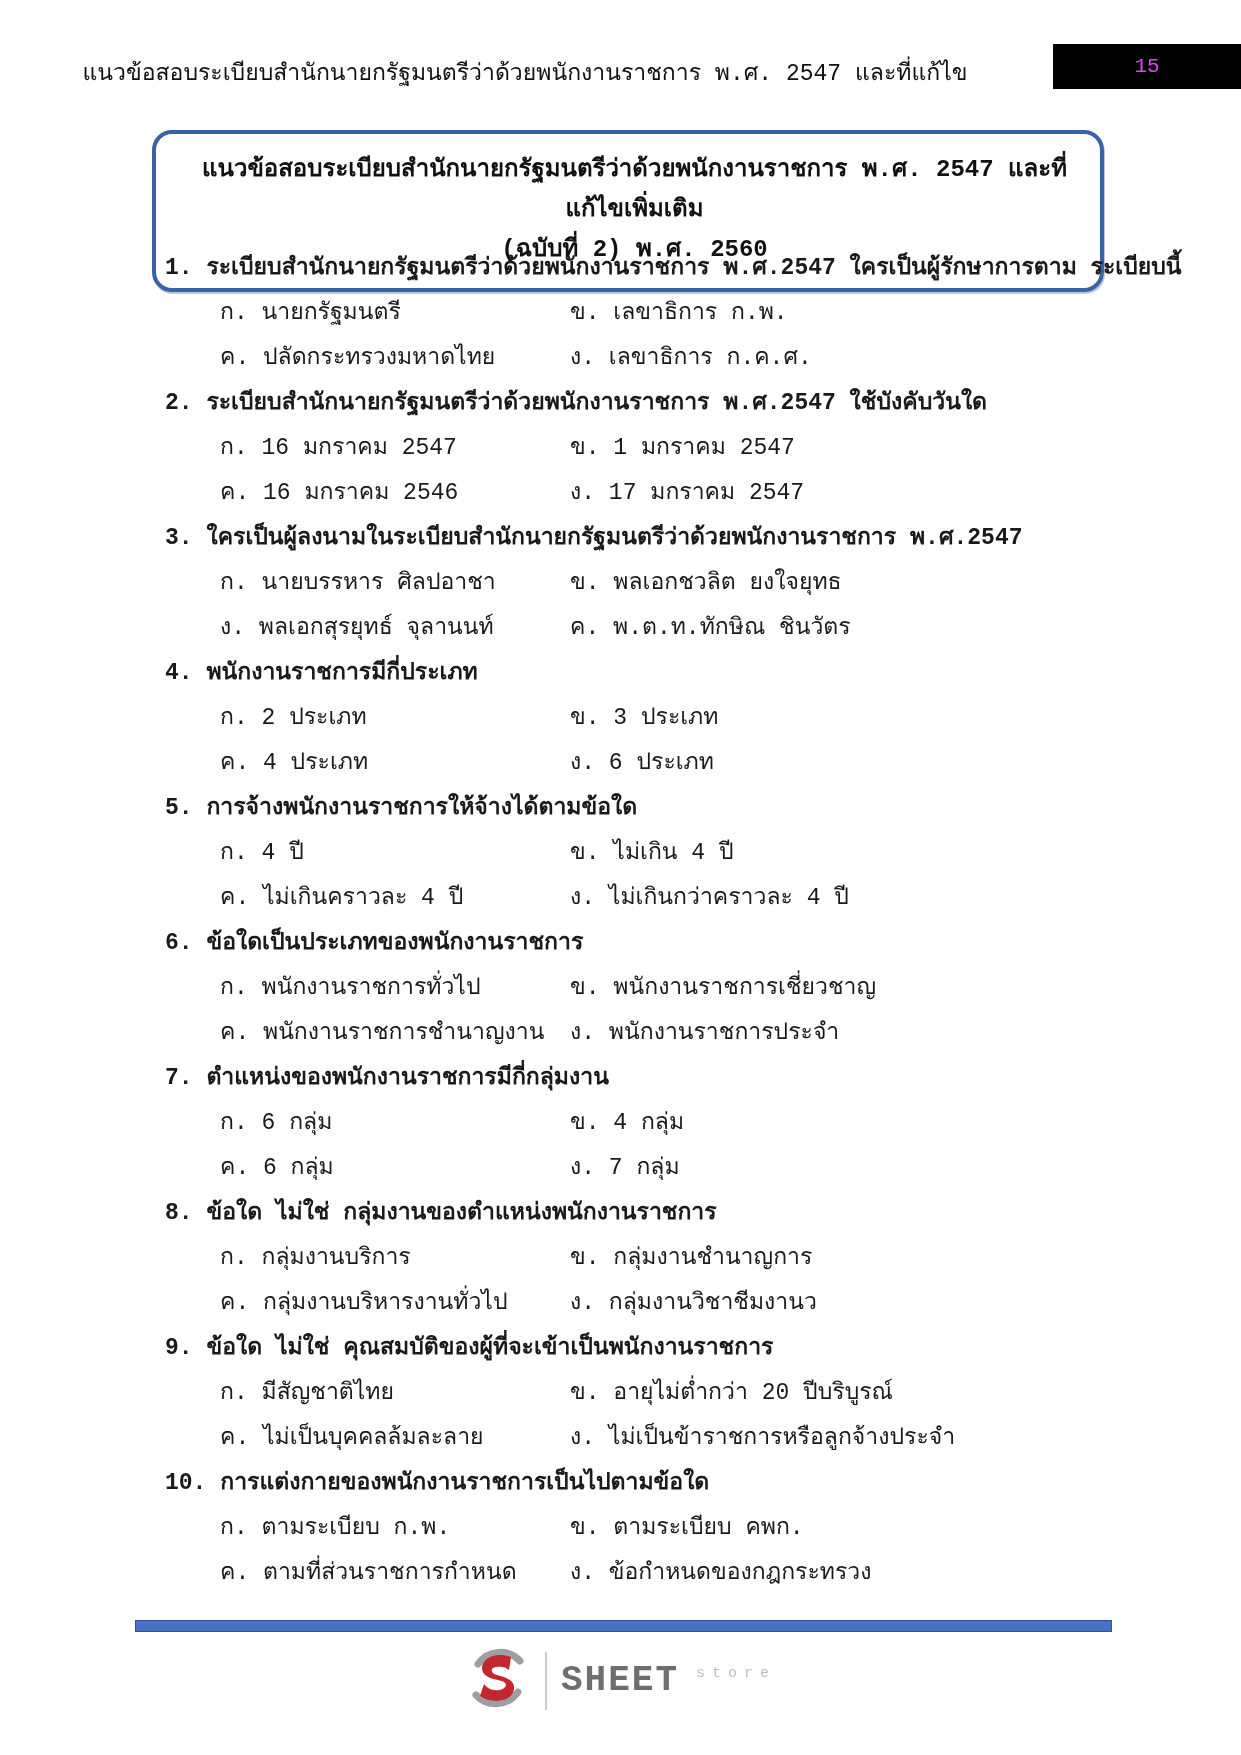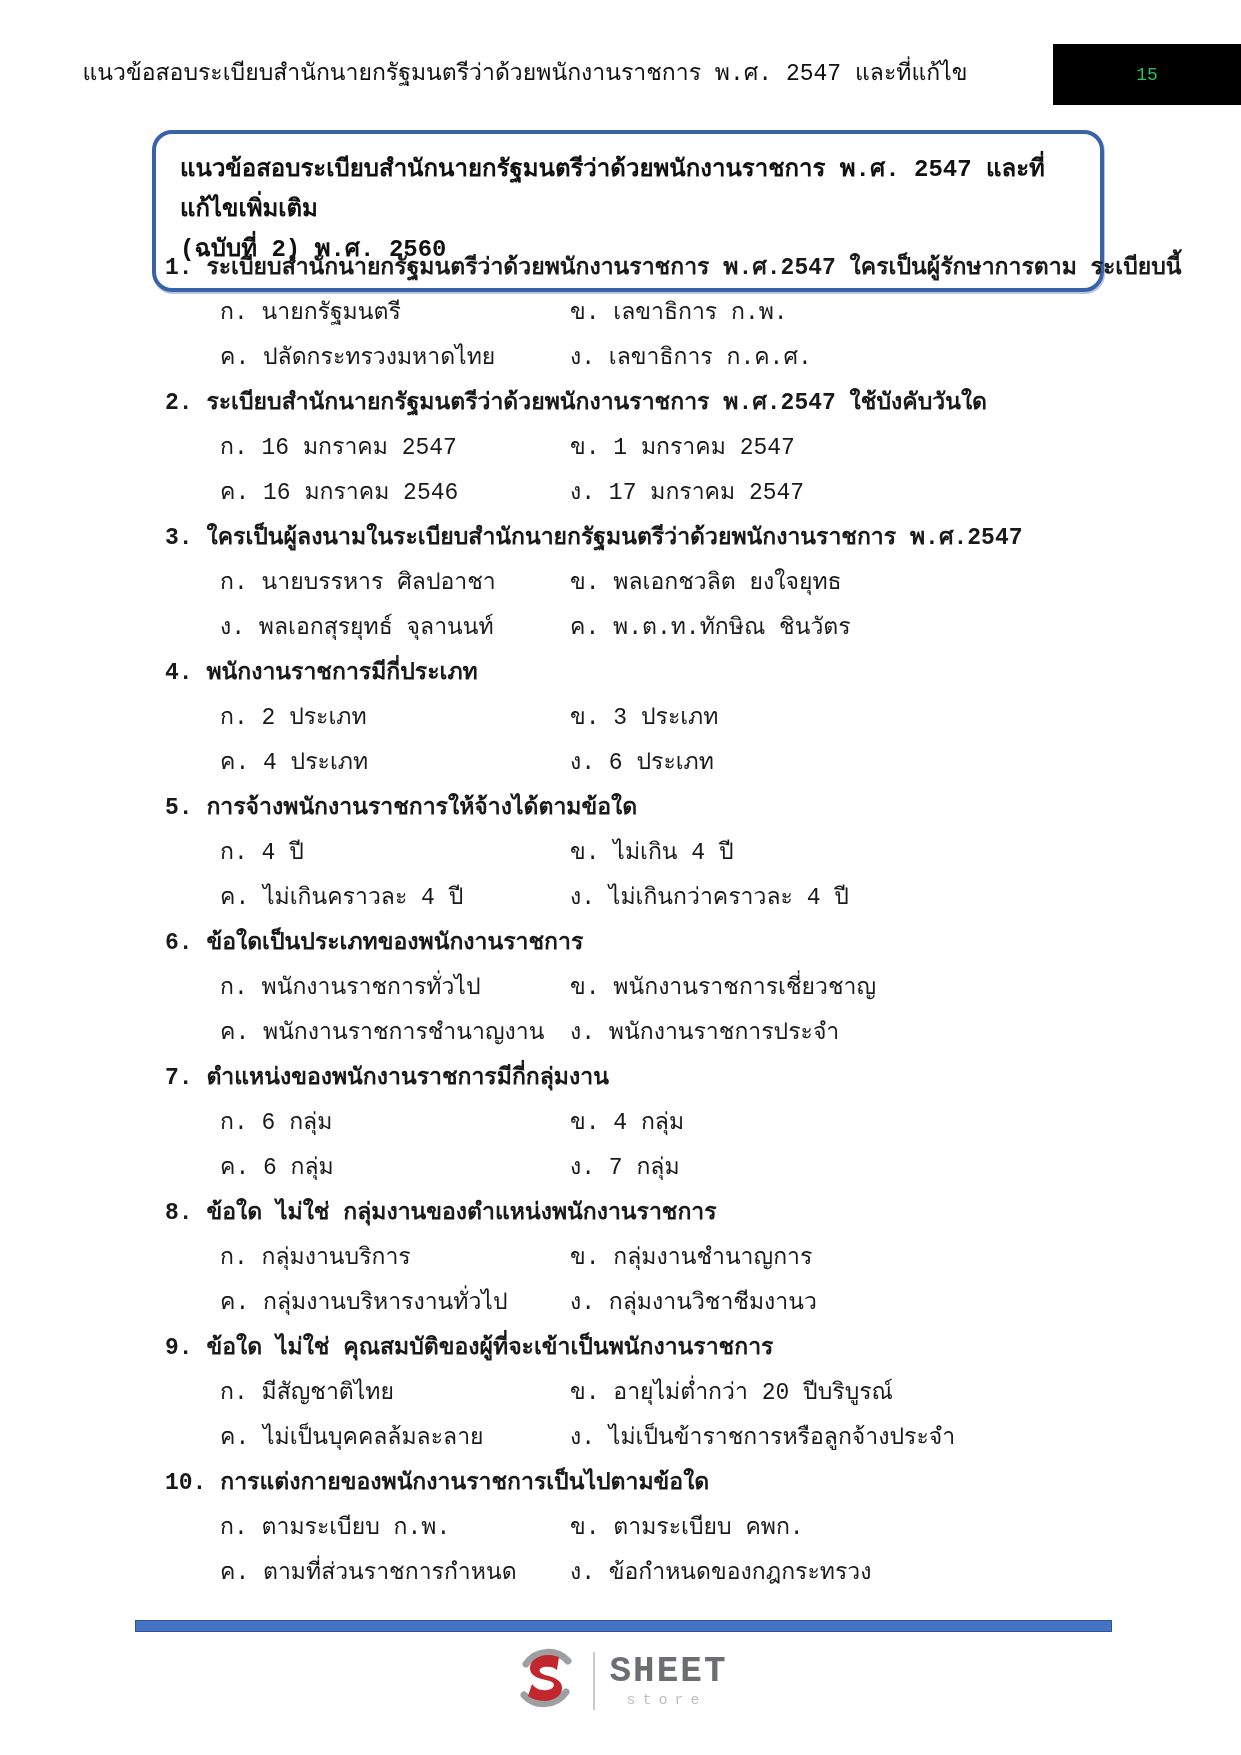--- a/index.html
+++ b/index.html
@@ -11,32 +11,32 @@
     font-family:Liberation Mono, monospace;
     color:#1a1a1a;
     overflow:hidden;
   }
   
   .hdr-title{
     position:absolute;top:54px;left:0;width:1050px;
     text-align:center;font-size:23px;color:#111;
   }
   .page-num-box{
-    position:absolute;top:44px;left:1053px;width:188px;height:61px;
-    background:#000;color:#22c55e;
+    position:absolute;top:44px;left:1053px;width:188px;height:45px;
+    background:#000;color:#d946ef;
     display:flex;align-items:center;justify-content:center;
-    font-size:18px;
+    font-size:21px;
   }
   
   .title-box{
     position:absolute;top:130px;left:152px;width:952px;
     border:4px solid #3a62a7;border-radius:20px;
     padding:16px 11px 18px 24px;
     box-sizing:border-box;
-    text-align:left;font-weight:bold;font-size:24px;color:#111;
+    text-align:center;font-weight:bold;font-size:24px;color:#111;
     box-shadow:1px 2px 0 #b9c6de;
   }
   .title-box .line{line-height:40px;}
   
   .questions{
     position:absolute;top:246px;left:165px;width:945px;
     font-size:23px;
   }
   .q-block{margin:0;}
   .q-title{
@@ -51,21 +51,21 @@
   
   .footer-rule{
     position:absolute;top:1620px;left:135px;width:975px;height:10px;
     background:#4472c4;border:1px solid #2f5496;
   }
   .footer-logo{
     position:absolute;top:1645px;left:0;width:1241px;
     display:flex;align-items:center;justify-content:center;gap:14px;
   }
   .logo-sep{width:2px;height:58px;background:#c9cacc;}
-  .logo-text{display:flex;flex-direction:column;line-height:1;}
+  .logo-text{display:flex;flex-direction:row;line-height:1;}
   .logo-brand{font-size:36px;font-weight:bold;color:#6d6e71;letter-spacing:2px;}
   .logo-sub{font-size:15px;color:#bcbec0;letter-spacing:7px;margin-top:3px;padding-left:2px;margin-left:15px;}
 </style>
 </head>
 <body>
 
 <div class="page">
 
   <div class="hdr-title">แนวข้อสอบระเบียบสำนักนายกรัฐมนตรีว่าด้วยพนักงานราชการ พ.ศ. 2547 และที่แก้ไข</div>
   <div class="page-num-box">

